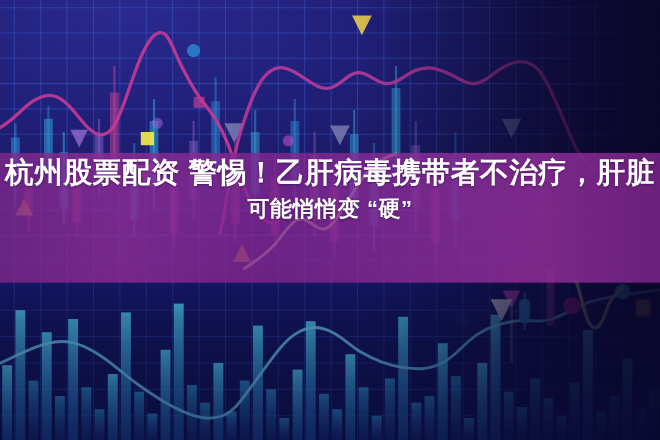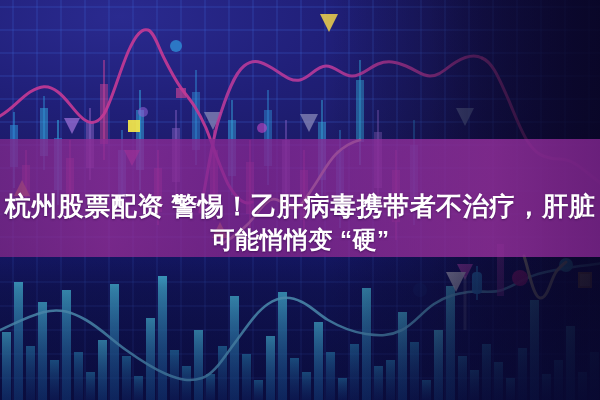--- a/index.html
+++ b/index.html
@@ -31,21 +31,21 @@
       rgba(126,40,140,.80) 0%,
       rgba(140,44,150,.82) 18%,
       rgba(128,38,144,.80) 42%,
       rgba(140,44,152,.80) 62%,
       rgba(150,48,158,.80) 82%,
       rgba(130,38,144,.80) 100%);
     mix-blend-mode:normal;
   }
   #title-wrap{
     position:absolute;left:0;right:0;
-    display:flex;flex-direction:column;align-items:center;justify-content:flex-end;
+    display:flex;flex-direction:column;align-items:center;justify-content:flex-start;
   }
   .tline{
     color:#ffffff;font-weight:700;letter-spacing:.5px;white-space:nowrap;
     text-shadow:0 1px 2px rgba(40,0,60,.55);
   }
   #tline1{font-size:27px;line-height:34px;}
   #tline2{font-size:27px;line-height:34px;}
 </style>
 </head>
 <body>
@@ -322,16 +322,16 @@
     </svg>
   </div>
 
   <div class="layer" id="bg-right-dark"></div>
   <div class="layer" id="bg-lowerdark"></div>
 
   <div id="title-band" style="top: 139px; height: 118px;"></div>
 
   <div id="title-wrap" style="top: 139px; height: 118px;">
     <div class="tline" id="tline1" style="font-size: 26px;">杭州股票配资 警惕！乙肝病毒携带者不治疗，肝脏</div>
-    <div class="tline" id="tline2" style="font-size: 24px;">可能悄悄变 “硬”</div>
+    <div class="tline" id="tline2" style="font-size: 20px;">可能悄悄变 “硬”</div>
   </div>
 
 </div>
 
 </body></html>

